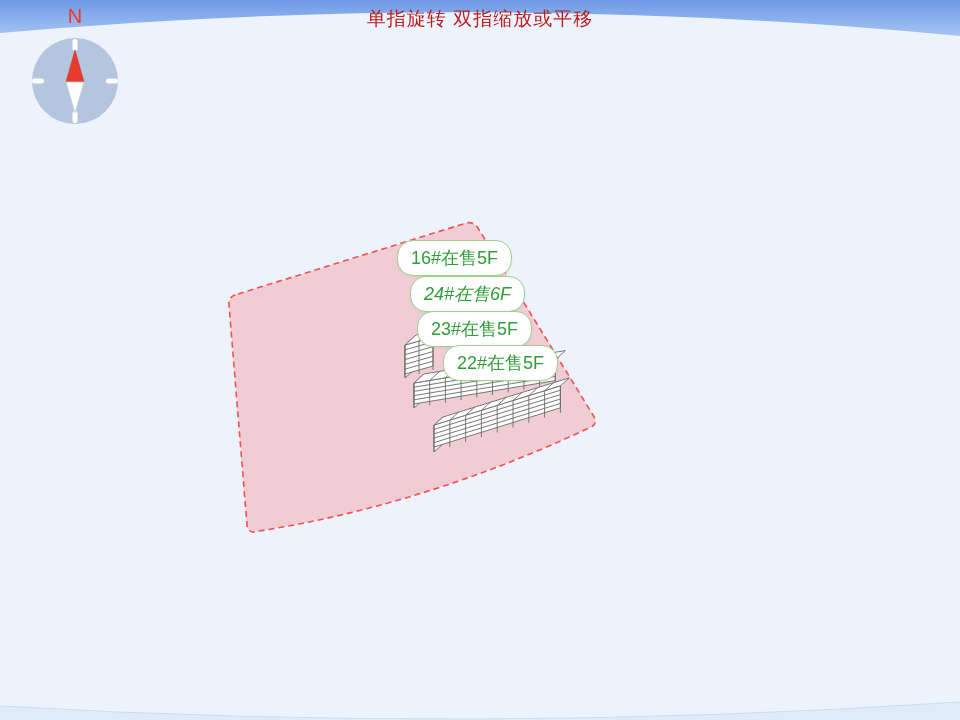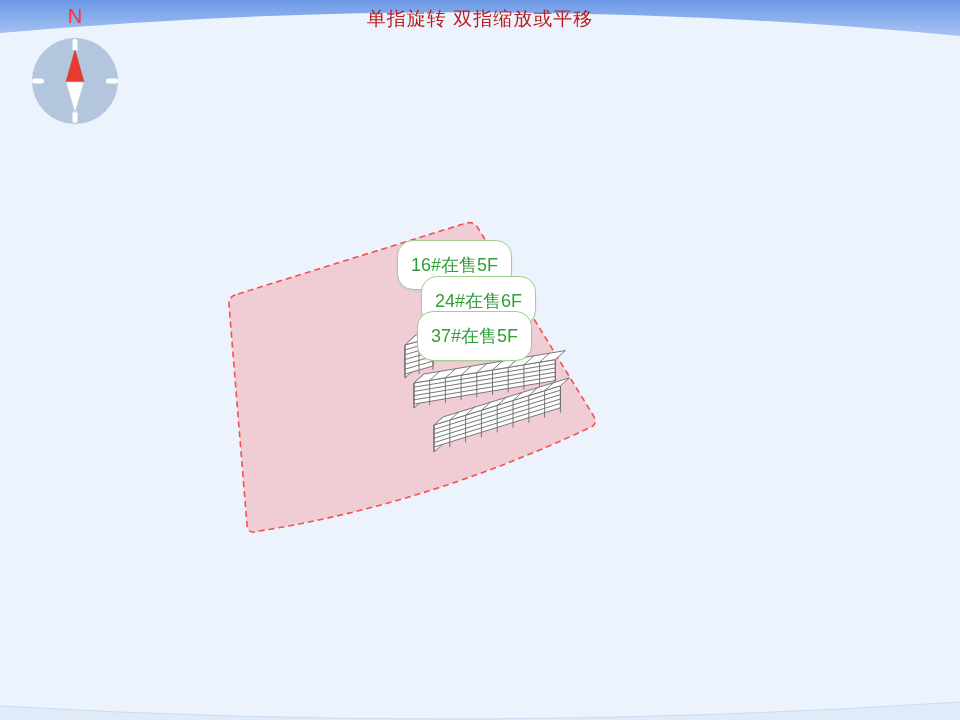--- a/index.html
+++ b/index.html
@@ -18,25 +18,25 @@
   }
   
   .north{
     position:absolute;left:63px;top:5px;width:24px;text-align:center;
     font-size:20px;color:#ff3226;z-index:6;
   }
   
   .bubble{
     position:absolute;z-index:8;white-space:nowrap;
     background:#ffffff;border:1.5px solid #9ed18d;border-radius:16px;
-    padding:13px 13px;font-size:18px;line-height:22px;color:#2f9e36;
+    padding:6px 13px;font-size:18px;line-height:22px;color:#2f9e36;
     box-shadow:0 1px 2px rgba(120,160,110,0.15);cursor:pointer;
   }
   .b1{left:397px;top:240px;}
-  .b2{left:421px;top:276px;}
+  .b2{left:410px;top:276px;font-style:italic;}
   .b3{left:417px;top:311px;}
   .b4{left:443px;top:345px;}
 </style>
 </head>
 <body>
 
 <div id="stage">
 
   <svg id="scene" viewBox="0 0 960 720">
     <defs>
@@ -126,15 +126,16 @@
       <path d="M66,82 L84,82 L75,113 Z" fill="#ffffff" stroke="#c9ccd4" stroke-width="0.8"></path>
     </g>
   </svg>
 
   <div class="hint">单指旋转 双指缩放或平移</div>
 
   <div class="north">N</div>
 
   <div class="bubble b1">16#在售5F</div>
   <div class="bubble b2">24#在售6F</div>
-  <div class="bubble b3">37#在售5F</div>
+  <div class="bubble b3">23#在售5F</div>
+  <div class="bubble b4">22#在售5F</div>
 
 </div>
 
 </body></html>

